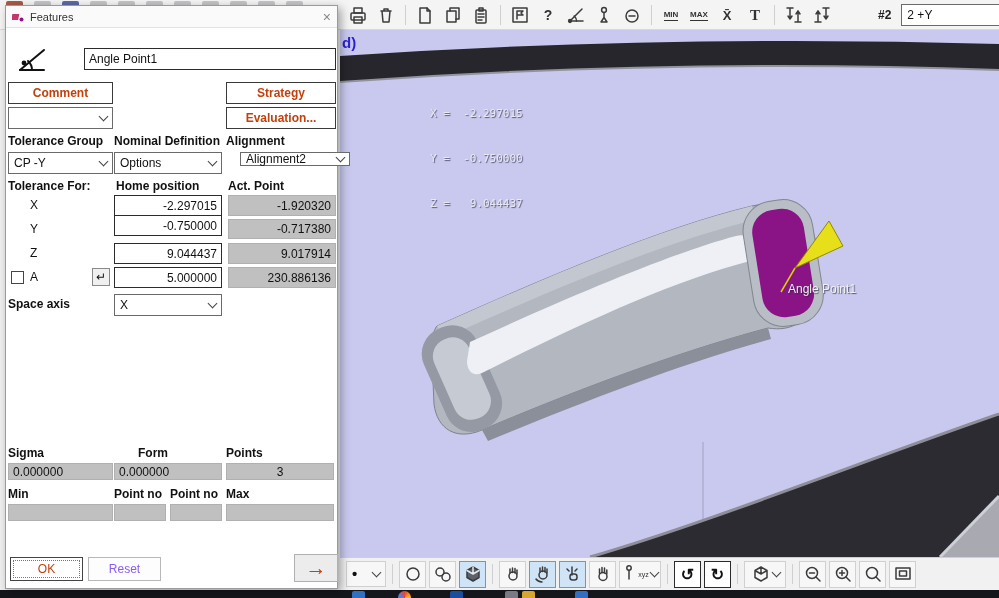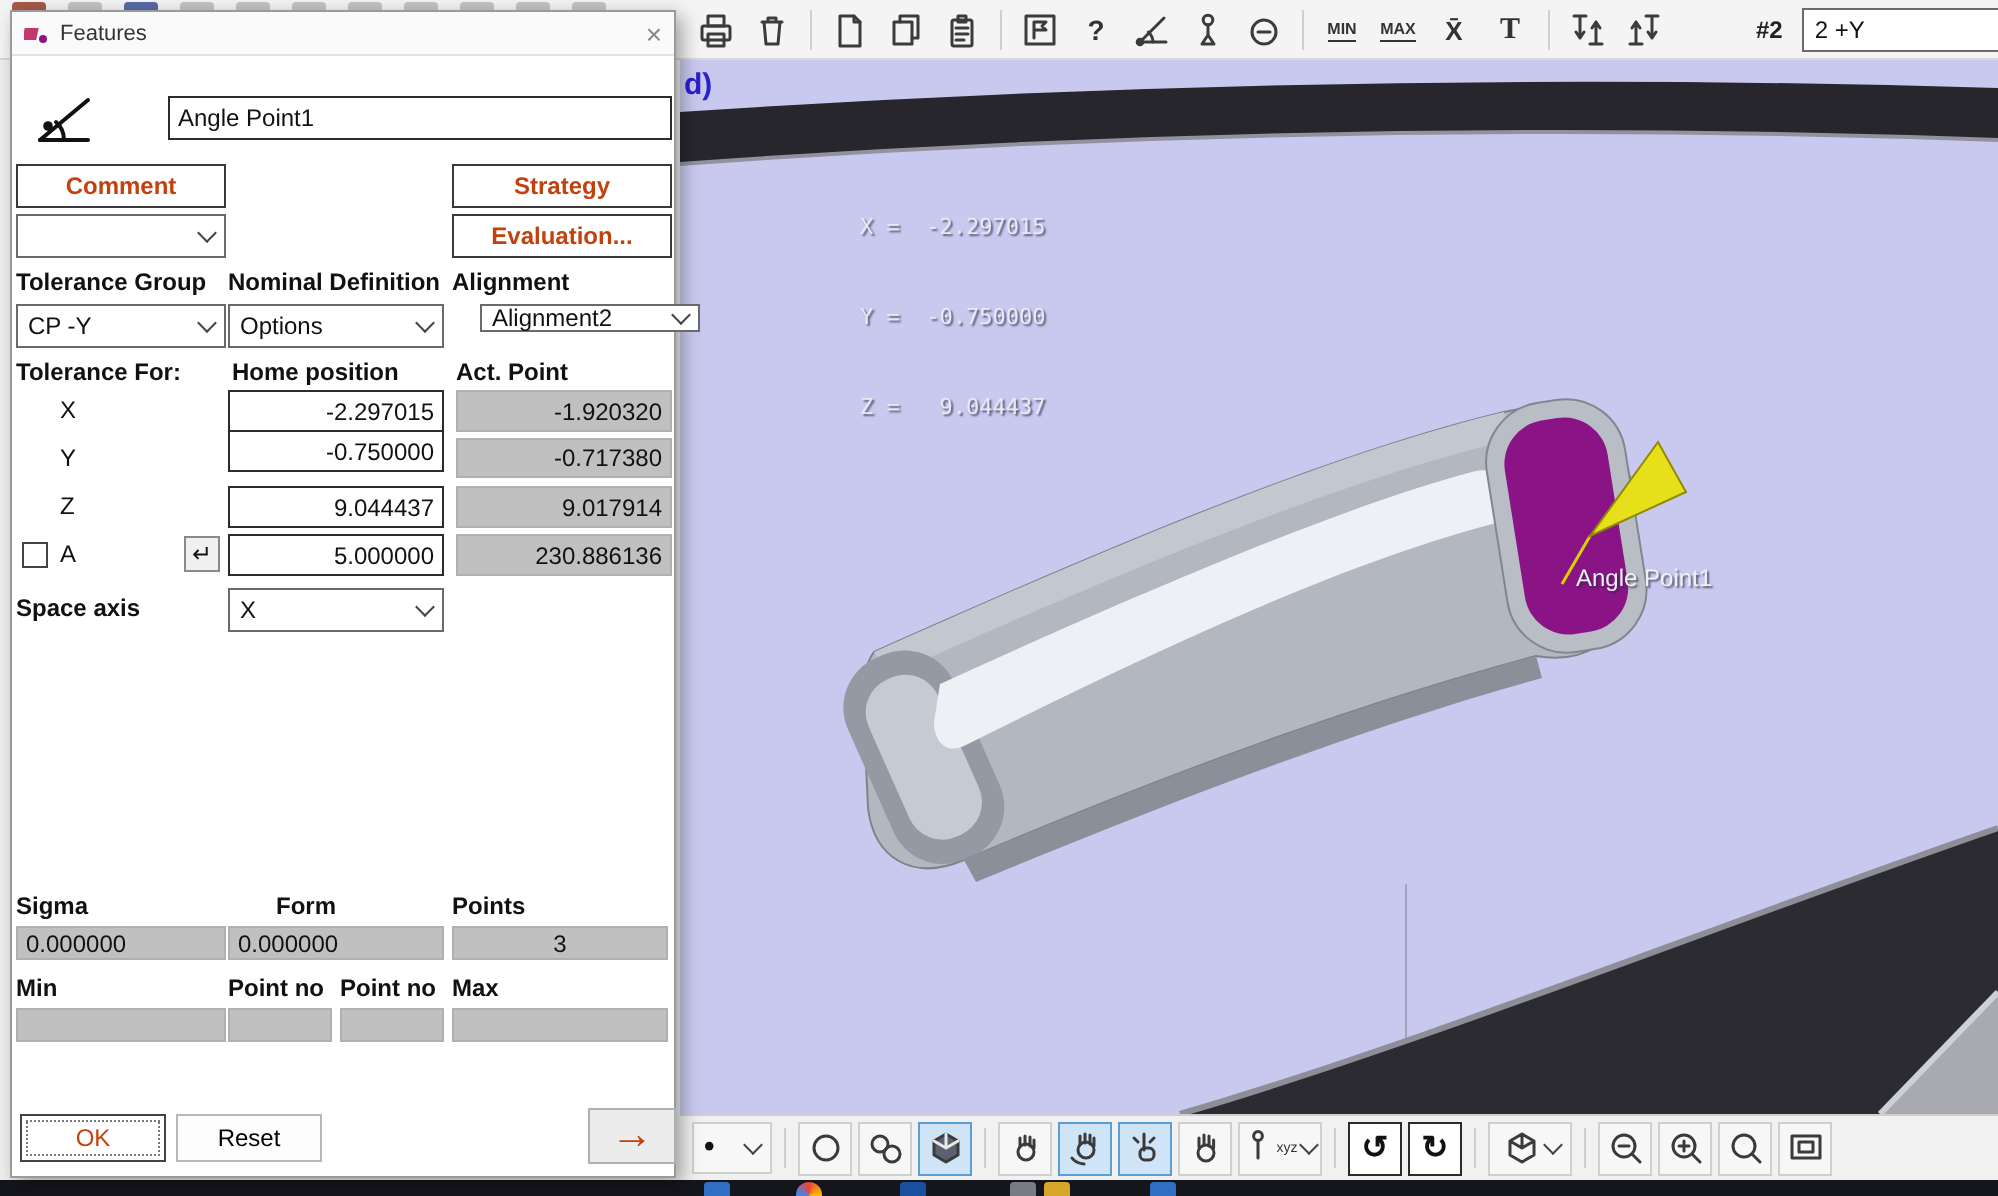--- a/index.html
+++ b/index.html
@@ -69,21 +69,21 @@
   .num{text-align:right;}
   .btn{background:#fff;border:1px solid #3a3a3a;font-weight:bold;font-size:12px;color:#c2410c;
     display:flex;align-items:center;justify-content:center;cursor:pointer;}
   .ro{background:#c0c0c0;border:1px solid #b0b0b0;font-size:12px;color:#111;
     display:flex;align-items:center;}
   .ro.num{justify-content:flex-end;padding-right:4px;}
   .ro.ctr{justify-content:center;}
   .ro.pl{padding-left:4px;}
   .cbx{border:1px solid #444;background:#fff;width:13px;height:13px;display:inline-block;cursor:pointer;}
   .btn-ok{font-weight:normal;border:1px solid #444;outline:1px dotted #777;outline-offset:-4px;}
-  .btn-reset{font-weight:normal;border:1px solid #b8b8b8;color:#000000;background:#fdfdfd;}
+  .btn-reset{font-weight:normal;border:1px solid #b8b8b8;color:#8b5cf6;background:#fdfdfd;}
   .btn-next{background:#ececec;border:1px solid #b0b0b0;font-size:21px;font-weight:bold;cursor:pointer;}
   .fbtn{background:#f0f0f0;border:1px solid #8a8a8a;font-size:12px;display:flex;
     align-items:center;justify-content:center;cursor:pointer;}
 </style>
 </head>
 <body>
 
 <div id="root">
 
   <div class="tb-top">

